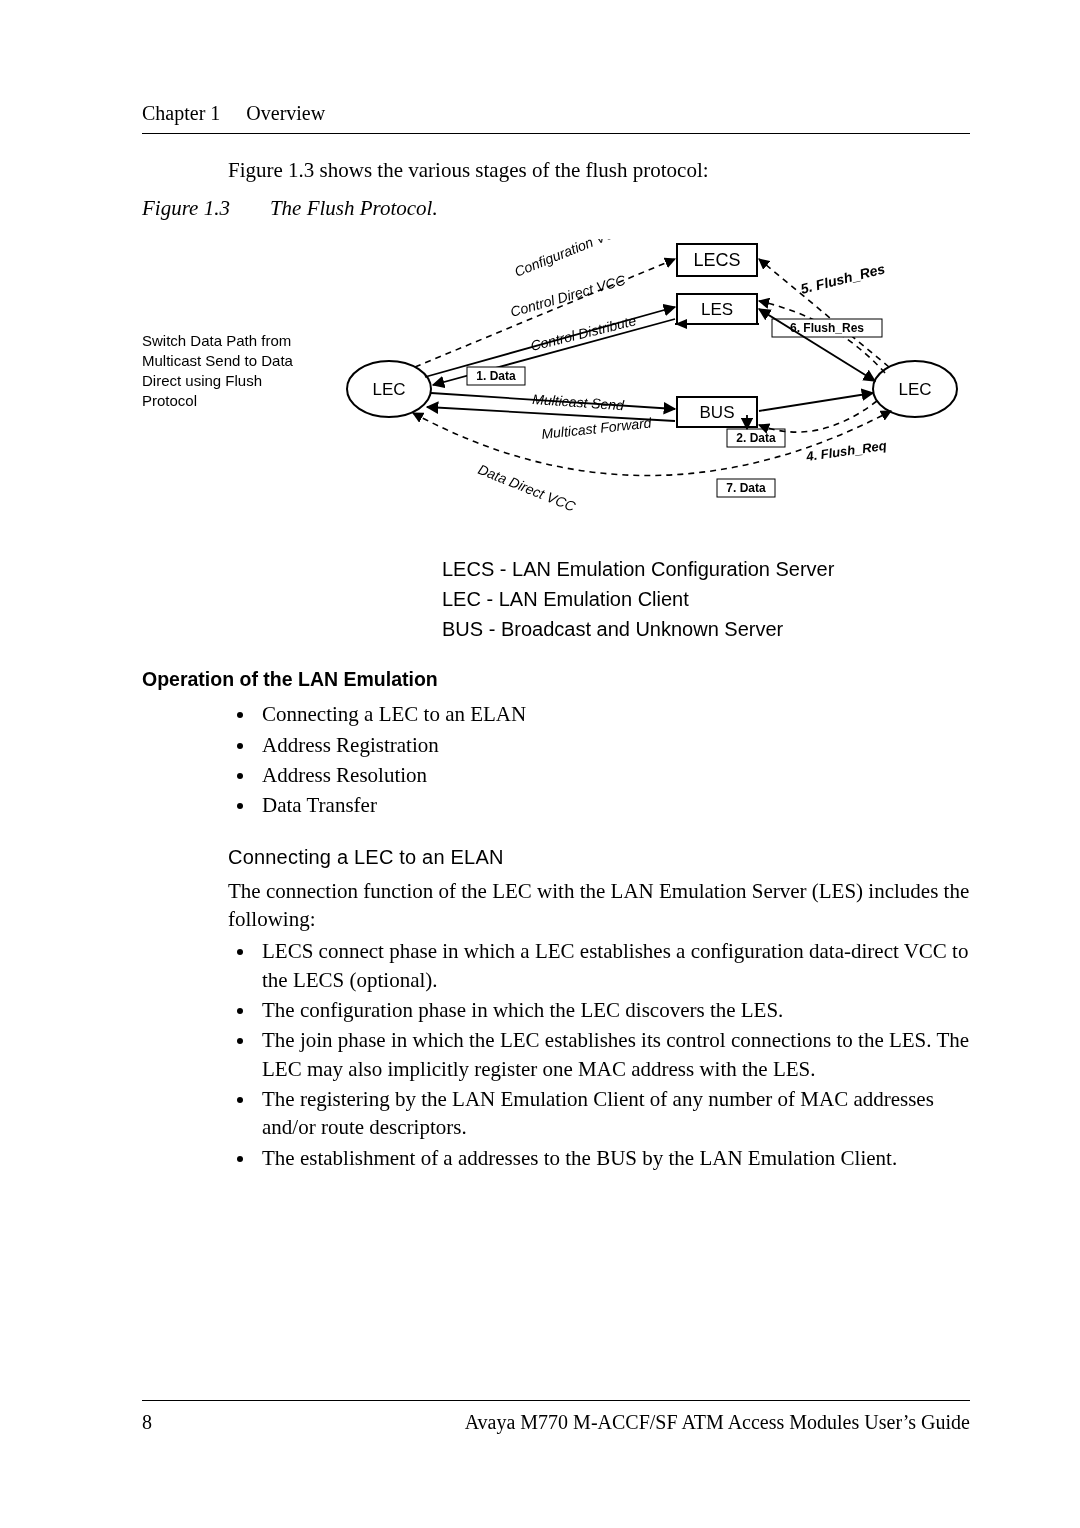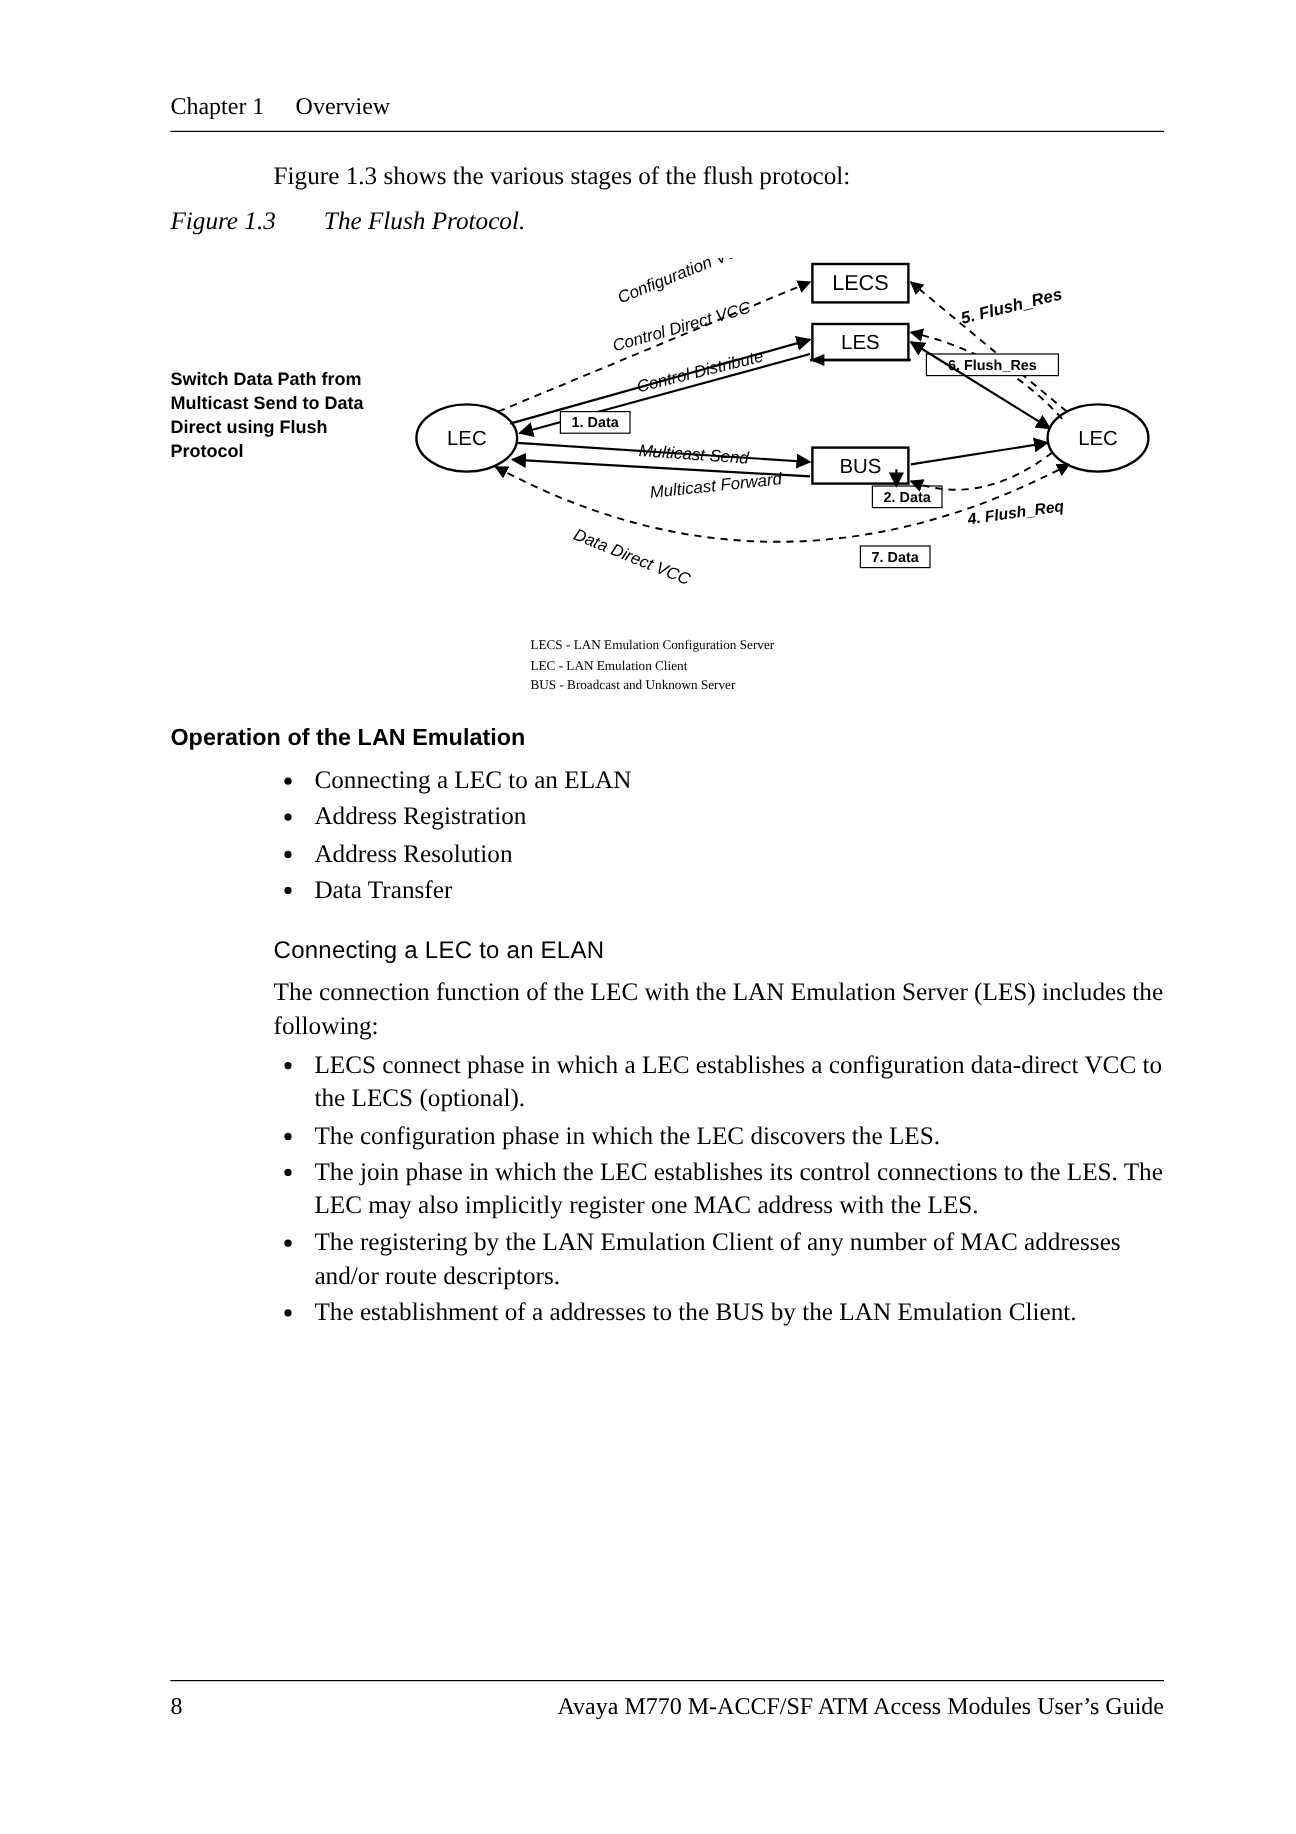--- a/index.html
+++ b/index.html
@@ -5,21 +5,21 @@
   @page { size: 1080px 1528px; margin: 0; }
   html, body { margin: 0; padding: 0; width: 1080px; height: 1528px; }
   body {
     font-family: "Palatino Linotype", "Book Antiqua", Palatino, Georgia, serif;
     color: #000;
     background: #fff;
     font-size: 21px;
     line-height: 1.35;
   }
   .page {
-    padding: 76px 110px 0 142px;
+    padding: 100px 110px 0 142px;
     box-sizing: border-box;
     position: relative;
     height: 100%;
     border-radius: 23px;
   }
   .runhead {
     display: flex;
     gap: 26px;
     font-size: 20px;
     margin-bottom: 6px;
@@ -39,33 +39,33 @@
   .caption .fignum { font-style: italic; }
   .caption .figtitle { font-style: italic; }
   .figure-wrap {
     display: flex;
     align-items: flex-start;
     gap: 0;
     margin-top: 8px;
   }
   .figure-sidecap {
     font-family: Arial, Helvetica, sans-serif;
-    font-weight: bold;
+    font-weight: normal;
     font-size: 15px;
     line-height: 1.35;
     width: 175px;
     margin-top: 92px;
     flex: none;
   }
   .figure-svg {
     flex: 1;
   }
   .legend {
-    font-family: Liberation Serif, serif;
-    font-size: 11px;
+    font-family: Liberation Sans, sans-serif;
+    font-size: 20px;
     line-height: 1.5;
     margin-left: 300px;
     margin-top: 8px;
   }
   .h2 {
     font-family: Arial, Helvetica, sans-serif;
     font-weight: bold;
     font-size: 19.5px;
     margin: 22px 0 8px 0;
   }

